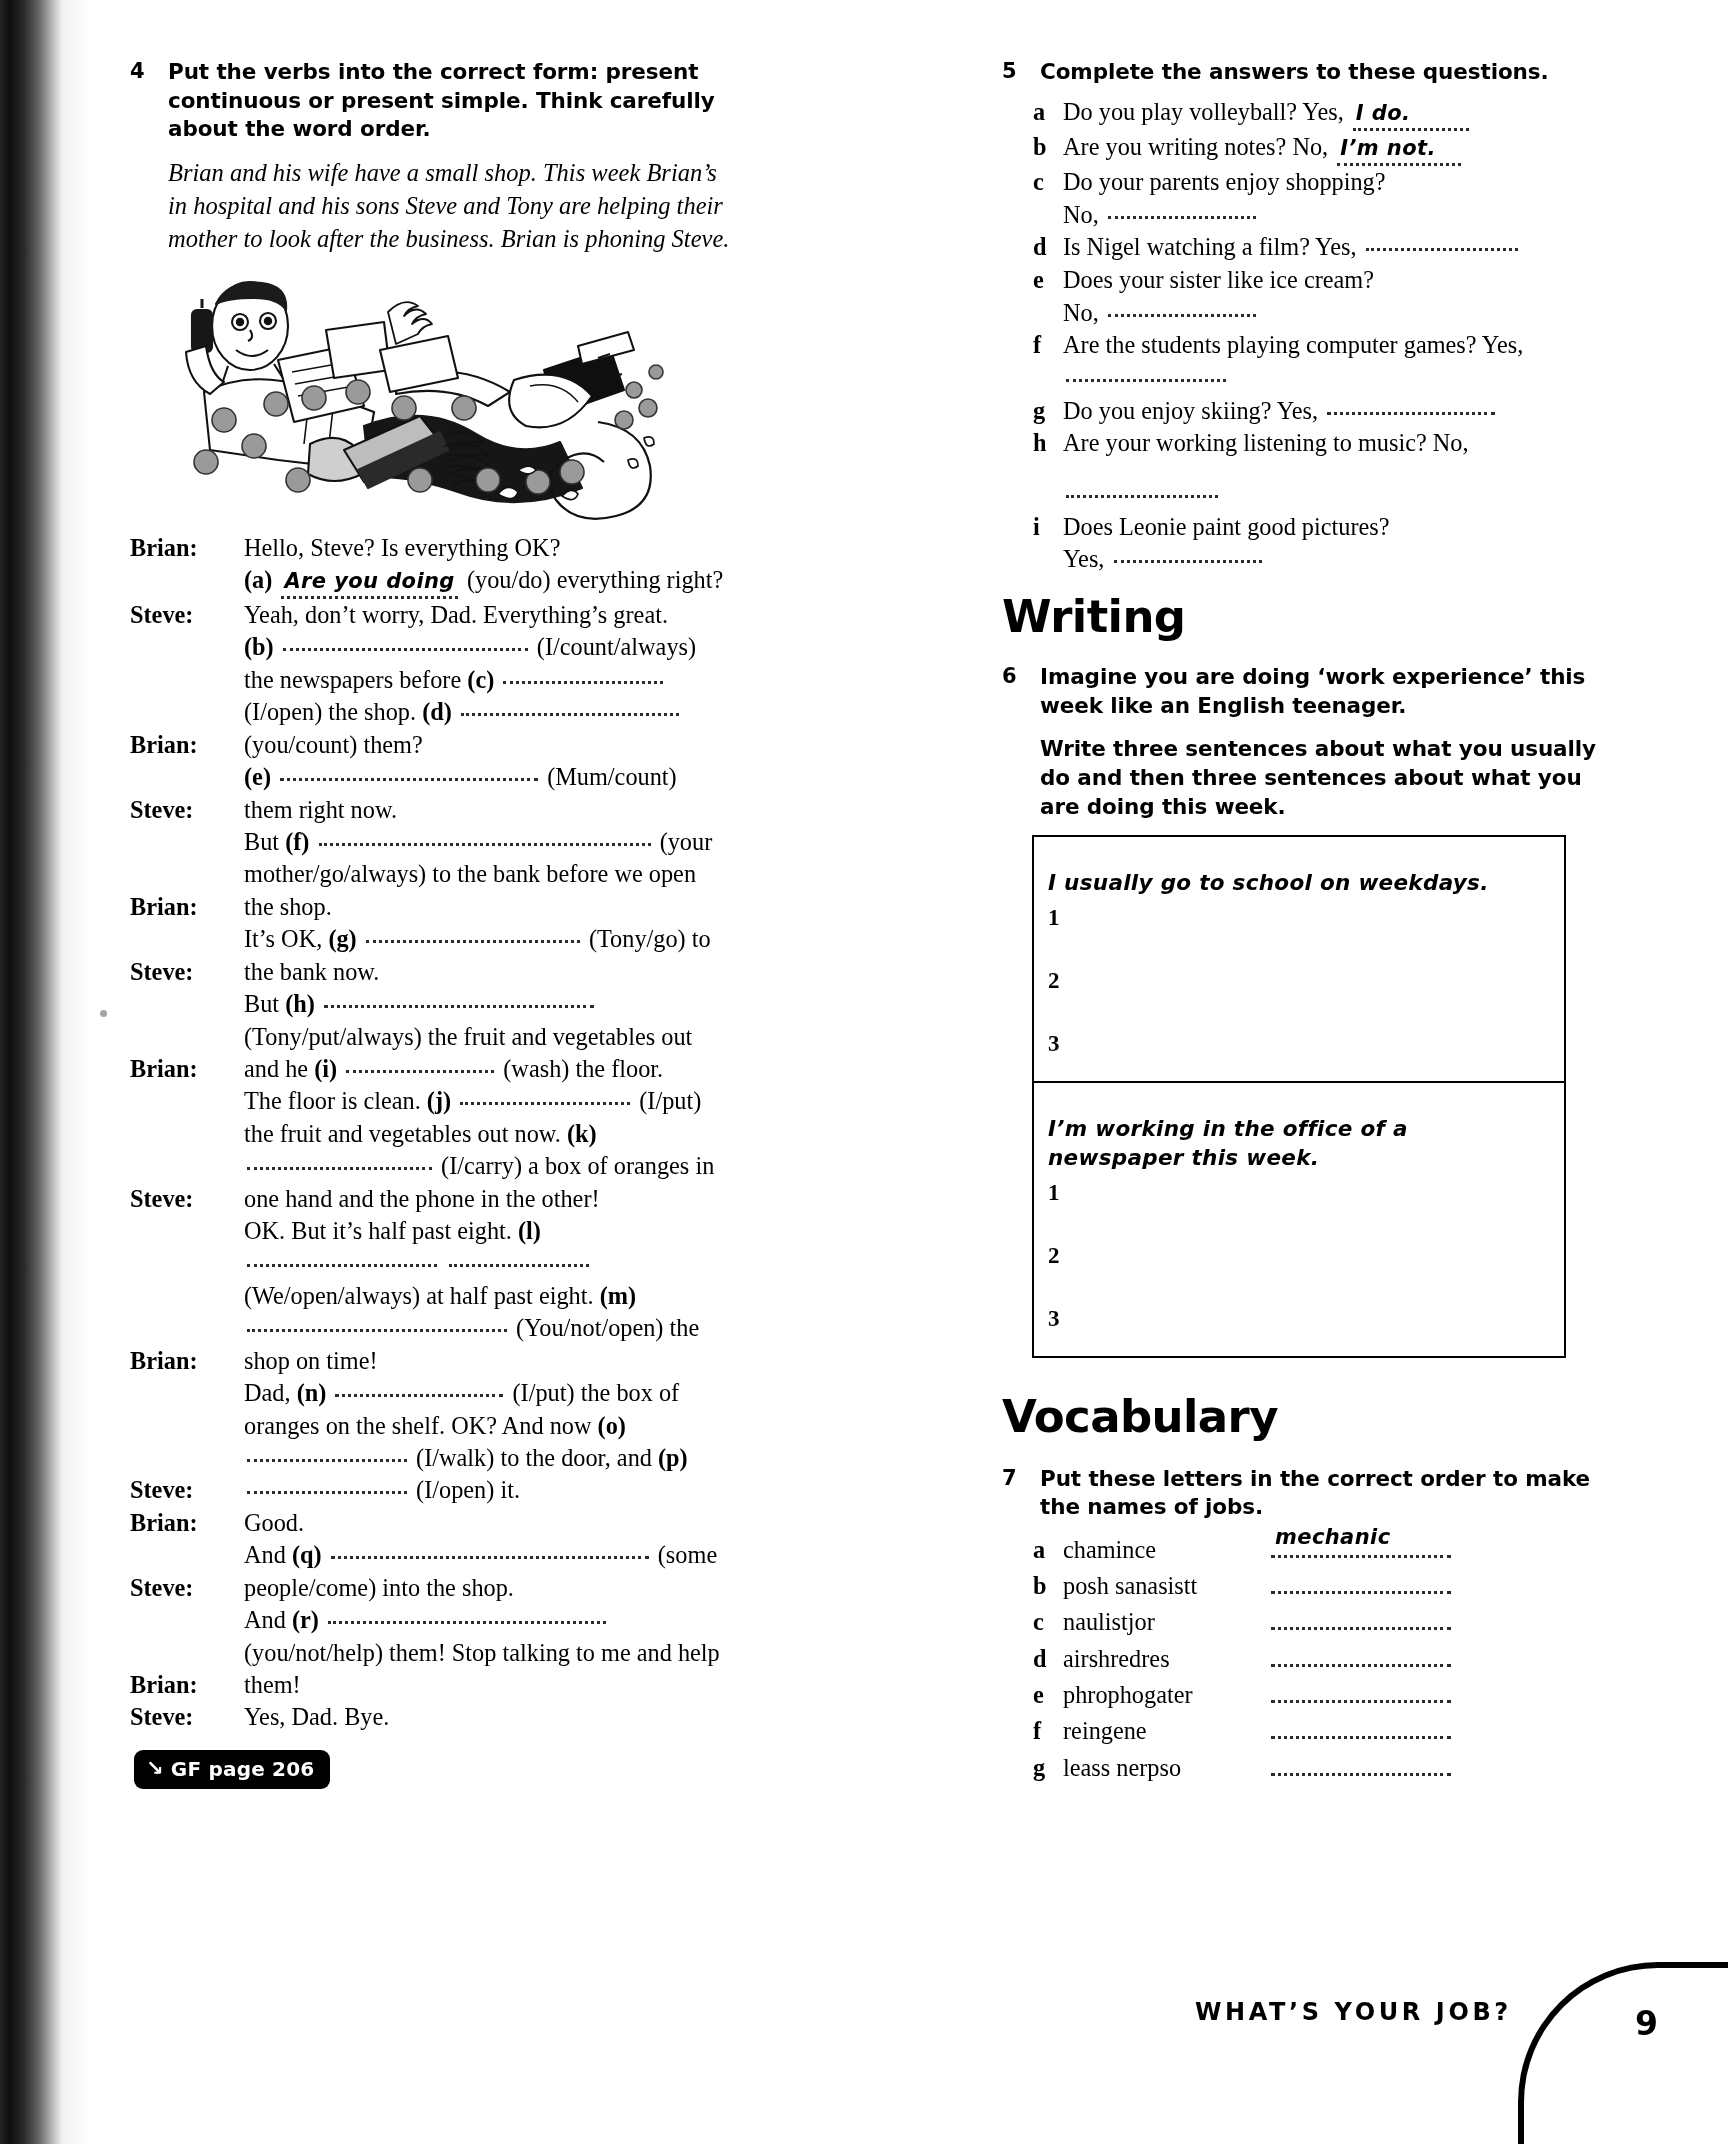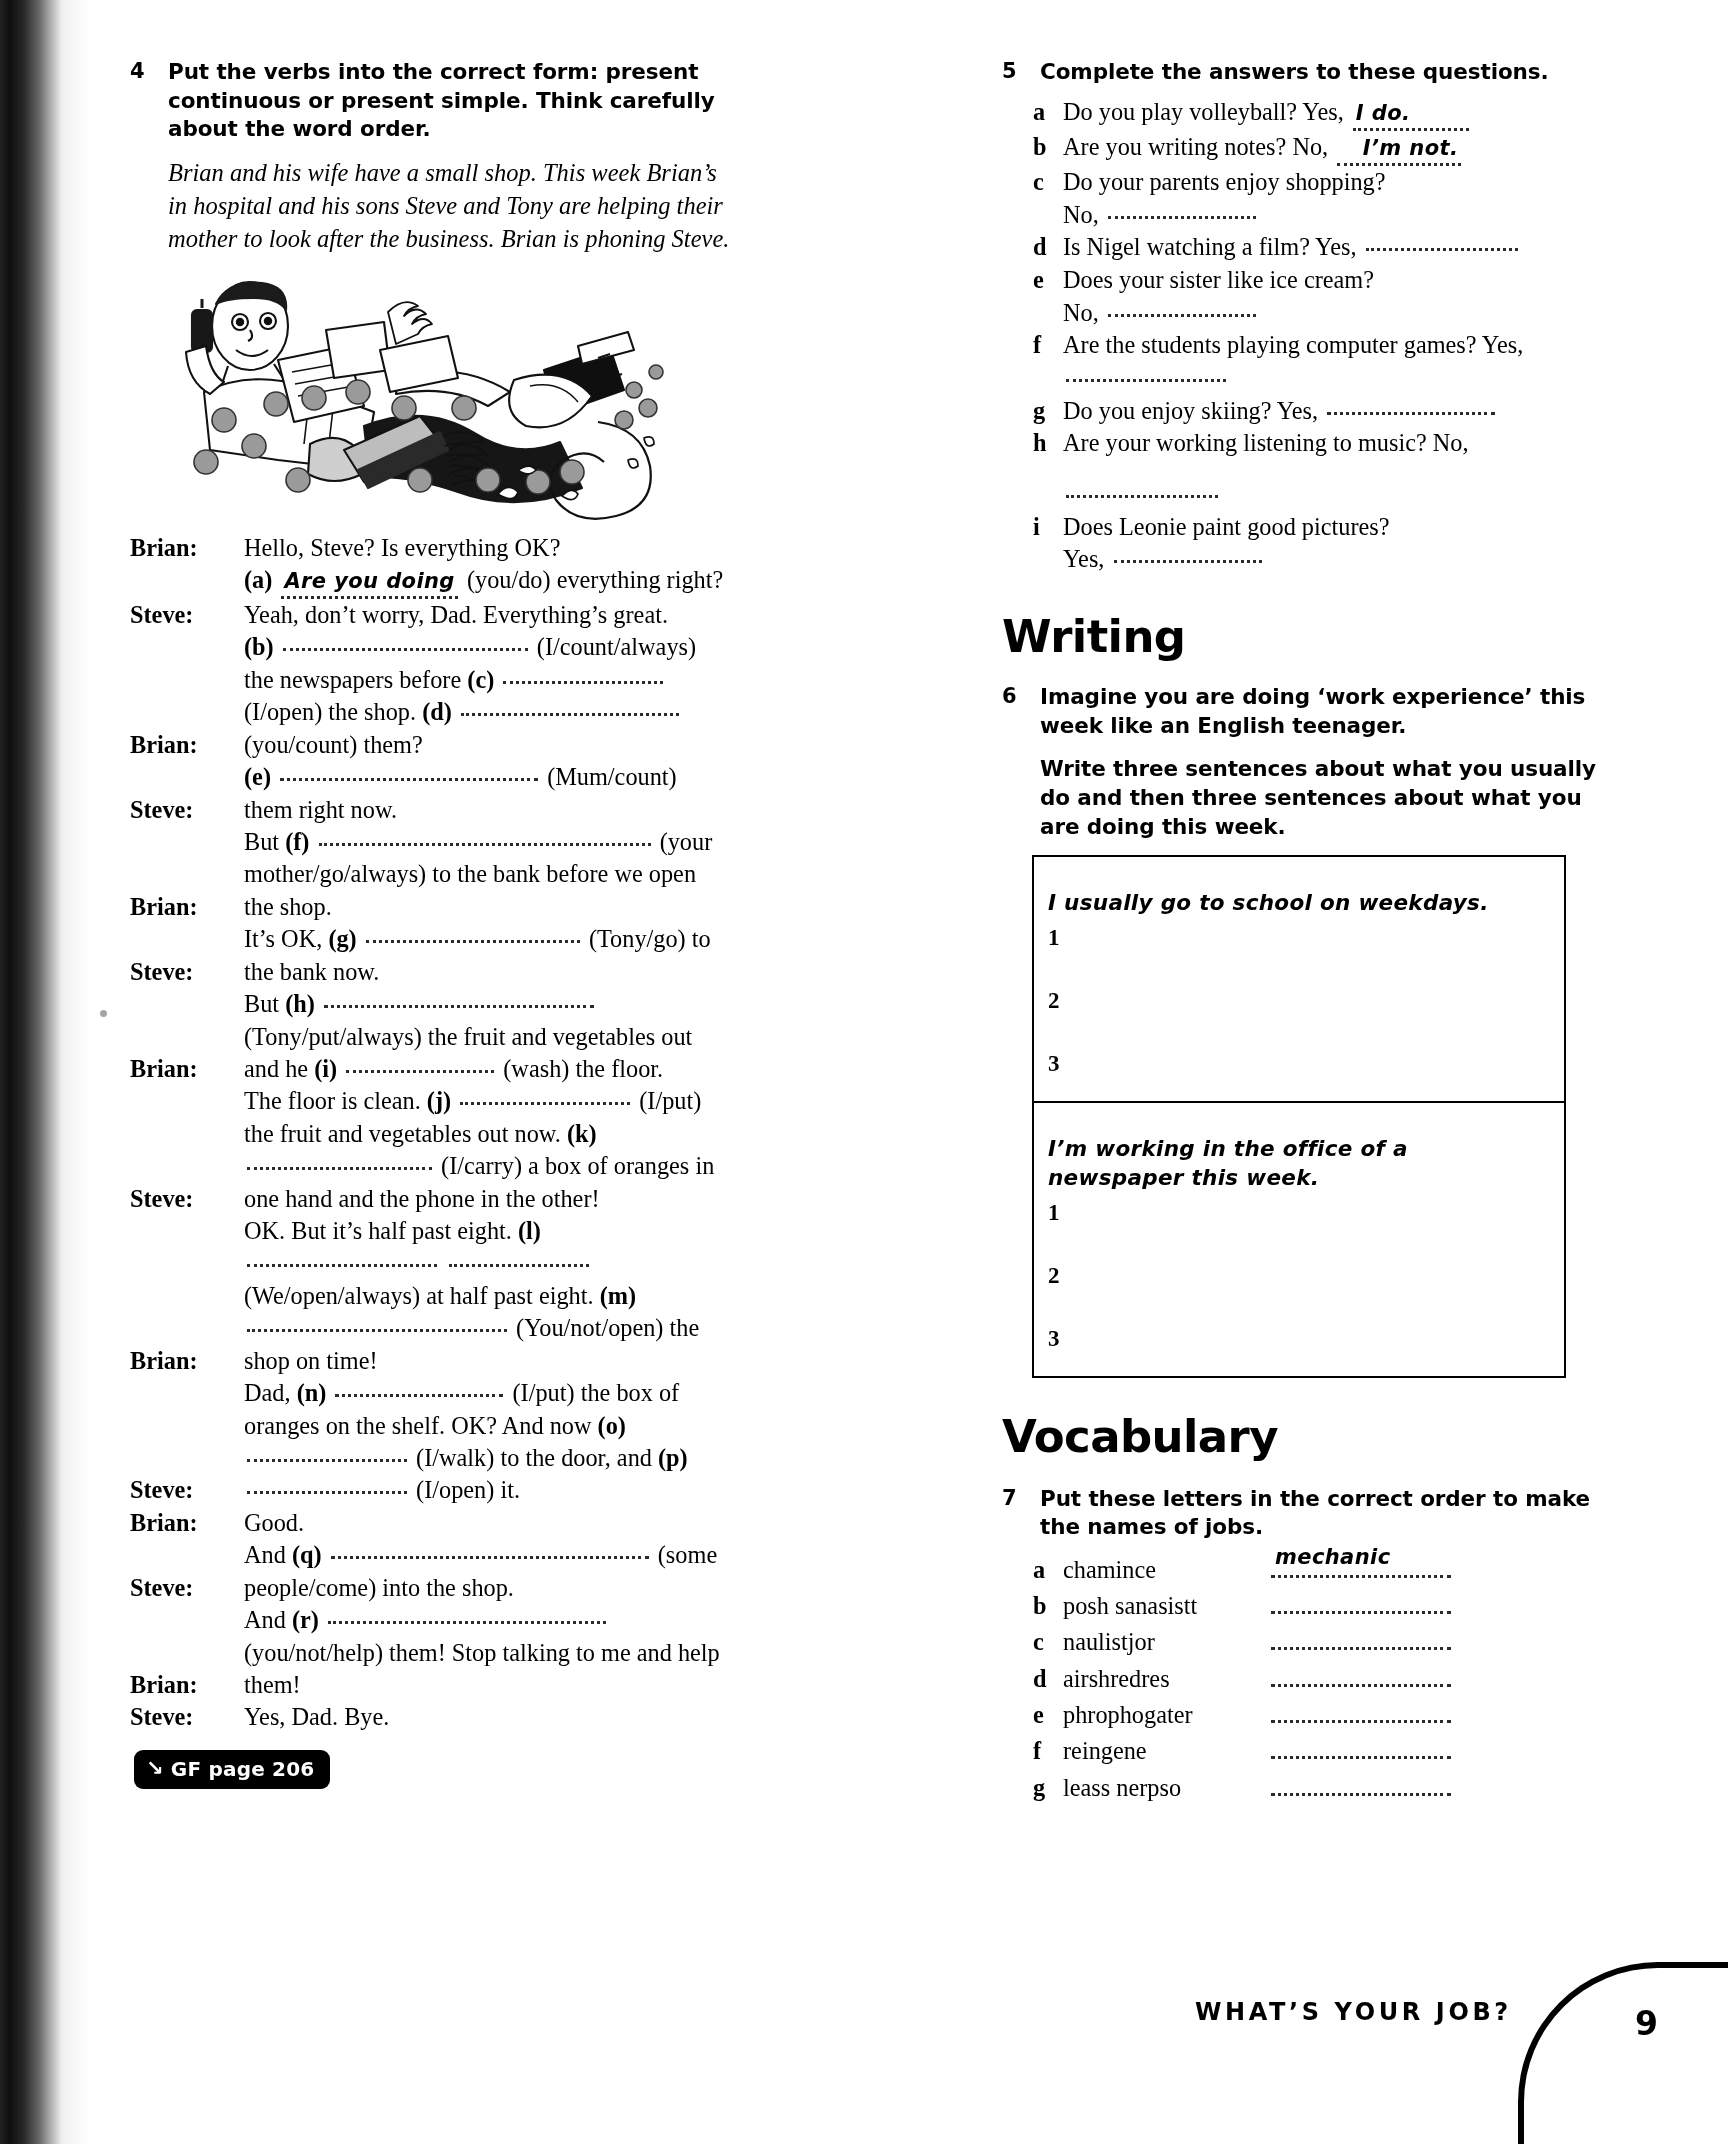--- a/index.html
+++ b/index.html
@@ -522,21 +522,21 @@
         <div class="qtxt">
           <span>Do you play volleyball? Yes,</span>
           <span class="hand hand-gap" style="min-width:110px;display:inline-block;text-align:left">I do.</span>
         </div>
       </div>
 
       <div class="qrow">
         <div class="qlet">b</div>
         <div class="qtxt">
           <span>Are you writing notes? No,</span>
-          <span class="hand hand-gap" style="min-width:118px;display:inline-block;text-align:right">I’m not.</span>
+          <span class="hand hand-gap" style="min-width:118px;display:inline-block;text-align:left">I’m not.</span>
         </div>
       </div>
 
       <div class="qrow">
         <div class="qlet">c</div>
         <div class="qtxt">
           <span>Do your parents enjoy shopping?</span><br>
           <span>No,</span>
           <span class="gap" style="width:148px"></span>
         </div>
@@ -587,21 +587,21 @@
       <div class="qrow">
         <div class="qlet">i</div>
         <div class="qtxt">
           <span>Does Leonie paint good pictures?</span><br>
           <span>Yes,</span>
           <span class="gap" style="width:148px"></span>
         </div>
       </div>
     </div>
 
-    <h2 class="section-title" style="margin-top:34px">Writing</h2>
+    <h2 class="section-title" style="margin-top:14px">Writing</h2>
 
     <div class="ex" style="margin-top:20px">
       <div class="ex-num">6</div>
       <div class="ex-text">Imagine you are doing ‘work experience’ this week like an English teenager.</div>
     </div>
     <div class="ex" style="margin-top:15px">
       <div class="ex-num"></div>
       <div class="ex-text">Write three sentences about what you usually do and then three sentences about what you are doing this week.</div>
     </div>
 

